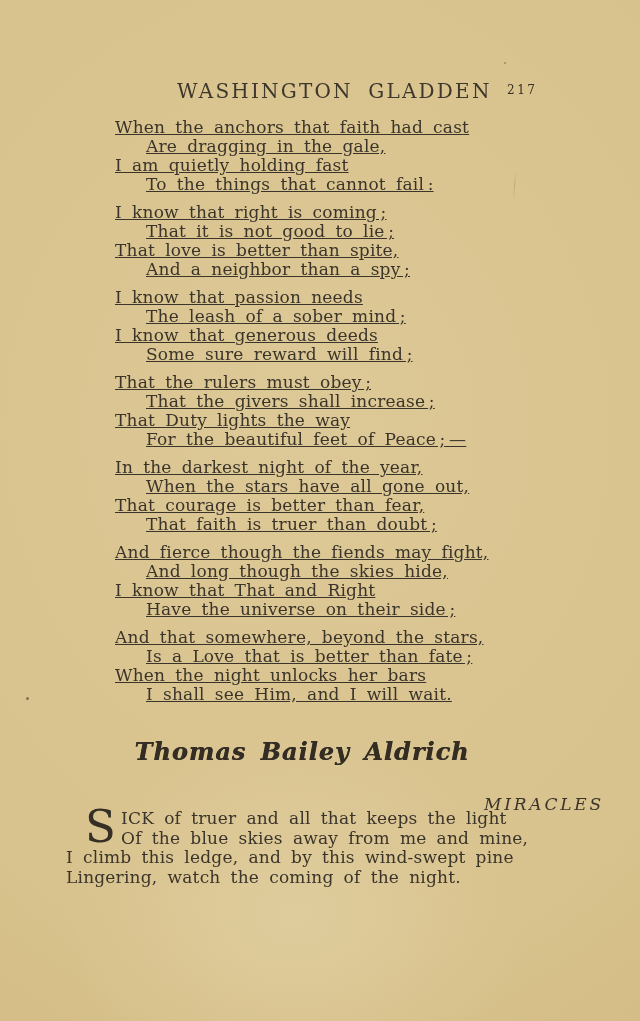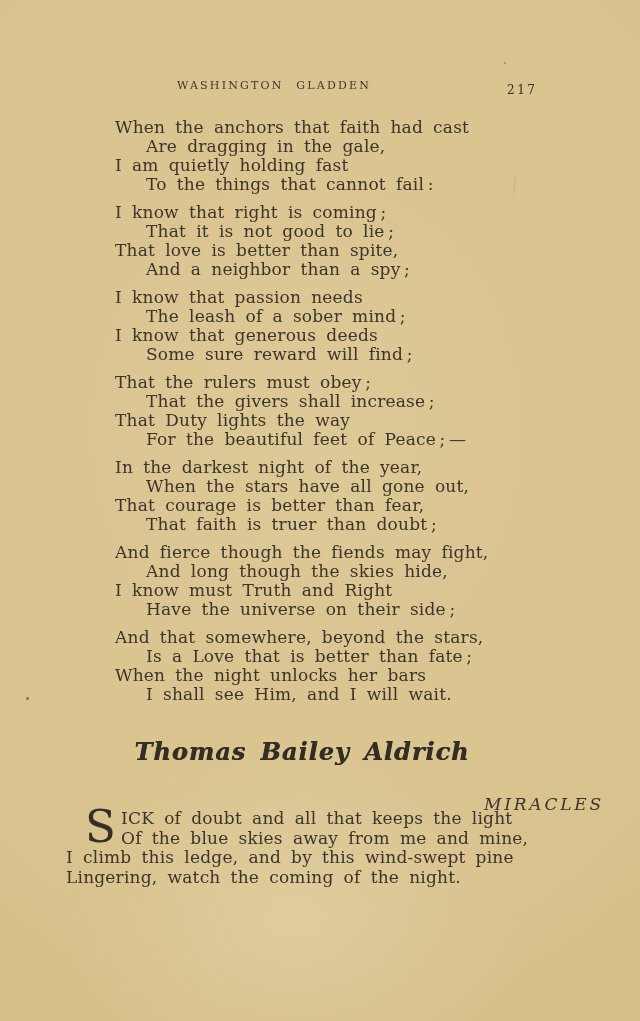--- a/index.html
+++ b/index.html
@@ -14,35 +14,36 @@
     color: #3b342a;
     background:
       radial-gradient(ellipse 60% 30% at 46% 90%, rgba(235,223,185,0.35), rgba(235,223,185,0) 60%),
       radial-gradient(ellipse 130% 95% at 48% 42%, #ddc997 0%, #d8c28d 55%, #d1b981 88%, #ccb278 100%);
   }
 
   
   .running-head { position: absolute; top: 0; left: 0; width: 100%; height: 110px; }
   .running-title {
     position: absolute; left: 177px; top: 79px;
-    font-size: 11px; letter-spacing: 2.2px; word-spacing: 7px;
+    font-size: 20px; letter-spacing: 2.2px; word-spacing: 7px;
     color: #3e372c;
   }
   .page-number {
     position: absolute; left: 507px; top: 83px;
     font-size: 12px; letter-spacing: 2.5px; color: #352f25;
   }
 
   
   .poem-gladden { position: absolute; left: 115px; top: 118px; width: 420px; }
   .stanza { margin: 0 0 9px 0; }
   .pline {
     font-size: 17px; line-height: 19px;
     word-spacing: 4.5px; letter-spacing: 0.2px;
     white-space: nowrap;
+    text-decoration: underline;
   }
   .pline.indent { margin-left: 31px; }
 
   
   .author-heading {
     position: absolute; left: 0; top: 729px; width: 588px; margin: 8px;
     text-align: center;
     font-family: "DejaVu Serif", serif;
     font-size: 24px; font-weight: bold; font-style: italic;
     letter-spacing: 1px; word-spacing: 5px;
@@ -121,37 +122,37 @@
     </div>
     <div class="stanza">
       <div class="pline flush">In the darkest night of the year,</div>
       <div class="pline indent">When the stars have all gone out,</div>
       <div class="pline flush">That courage is better than fear,</div>
       <div class="pline indent">That faith is truer than doubt ;</div>
     </div>
     <div class="stanza">
       <div class="pline flush">And fierce though the fiends may fight,</div>
       <div class="pline indent">And long though the skies hide,</div>
-      <div class="pline flush">I know must Truth and Right</div>
+      <div class="pline flush">I know that That and Right</div>
       <div class="pline indent">Have the universe on their side ;</div>
     </div>
     <div class="stanza">
       <div class="pline flush">And that somewhere, beyond the stars,</div>
       <div class="pline indent">Is a Love that is better than fate ;</div>
       <div class="pline flush">When the night unlocks her bars</div>
       <div class="pline indent">I shall see Him, and I will wait.</div>
     </div>
   </div>
 
   <h2 class="author-heading">Thomas Bailey Aldrich</h2>
 
   <h3 class="poem-title">MIRACLES</h3>
 
   <div class="poem-miracles">
-    <span class="drop-cap">S</span><span>ICK of doubt and all that keeps the light</span><br>
+    <span class="drop-cap">S</span><span>ICK of truer and all that keeps the light</span><br>
     <span>Of the blue skies away from me and mine,</span><br>
     <span>I climb this ledge, and by this wind-swept pine</span><br>
     <span>Lingering, watch the coming of the night.</span>
   </div>
 
   <span class="speck s1"></span>
   <span class="speck s2"></span>
   <span class="crease"></span>
 
 </div>

